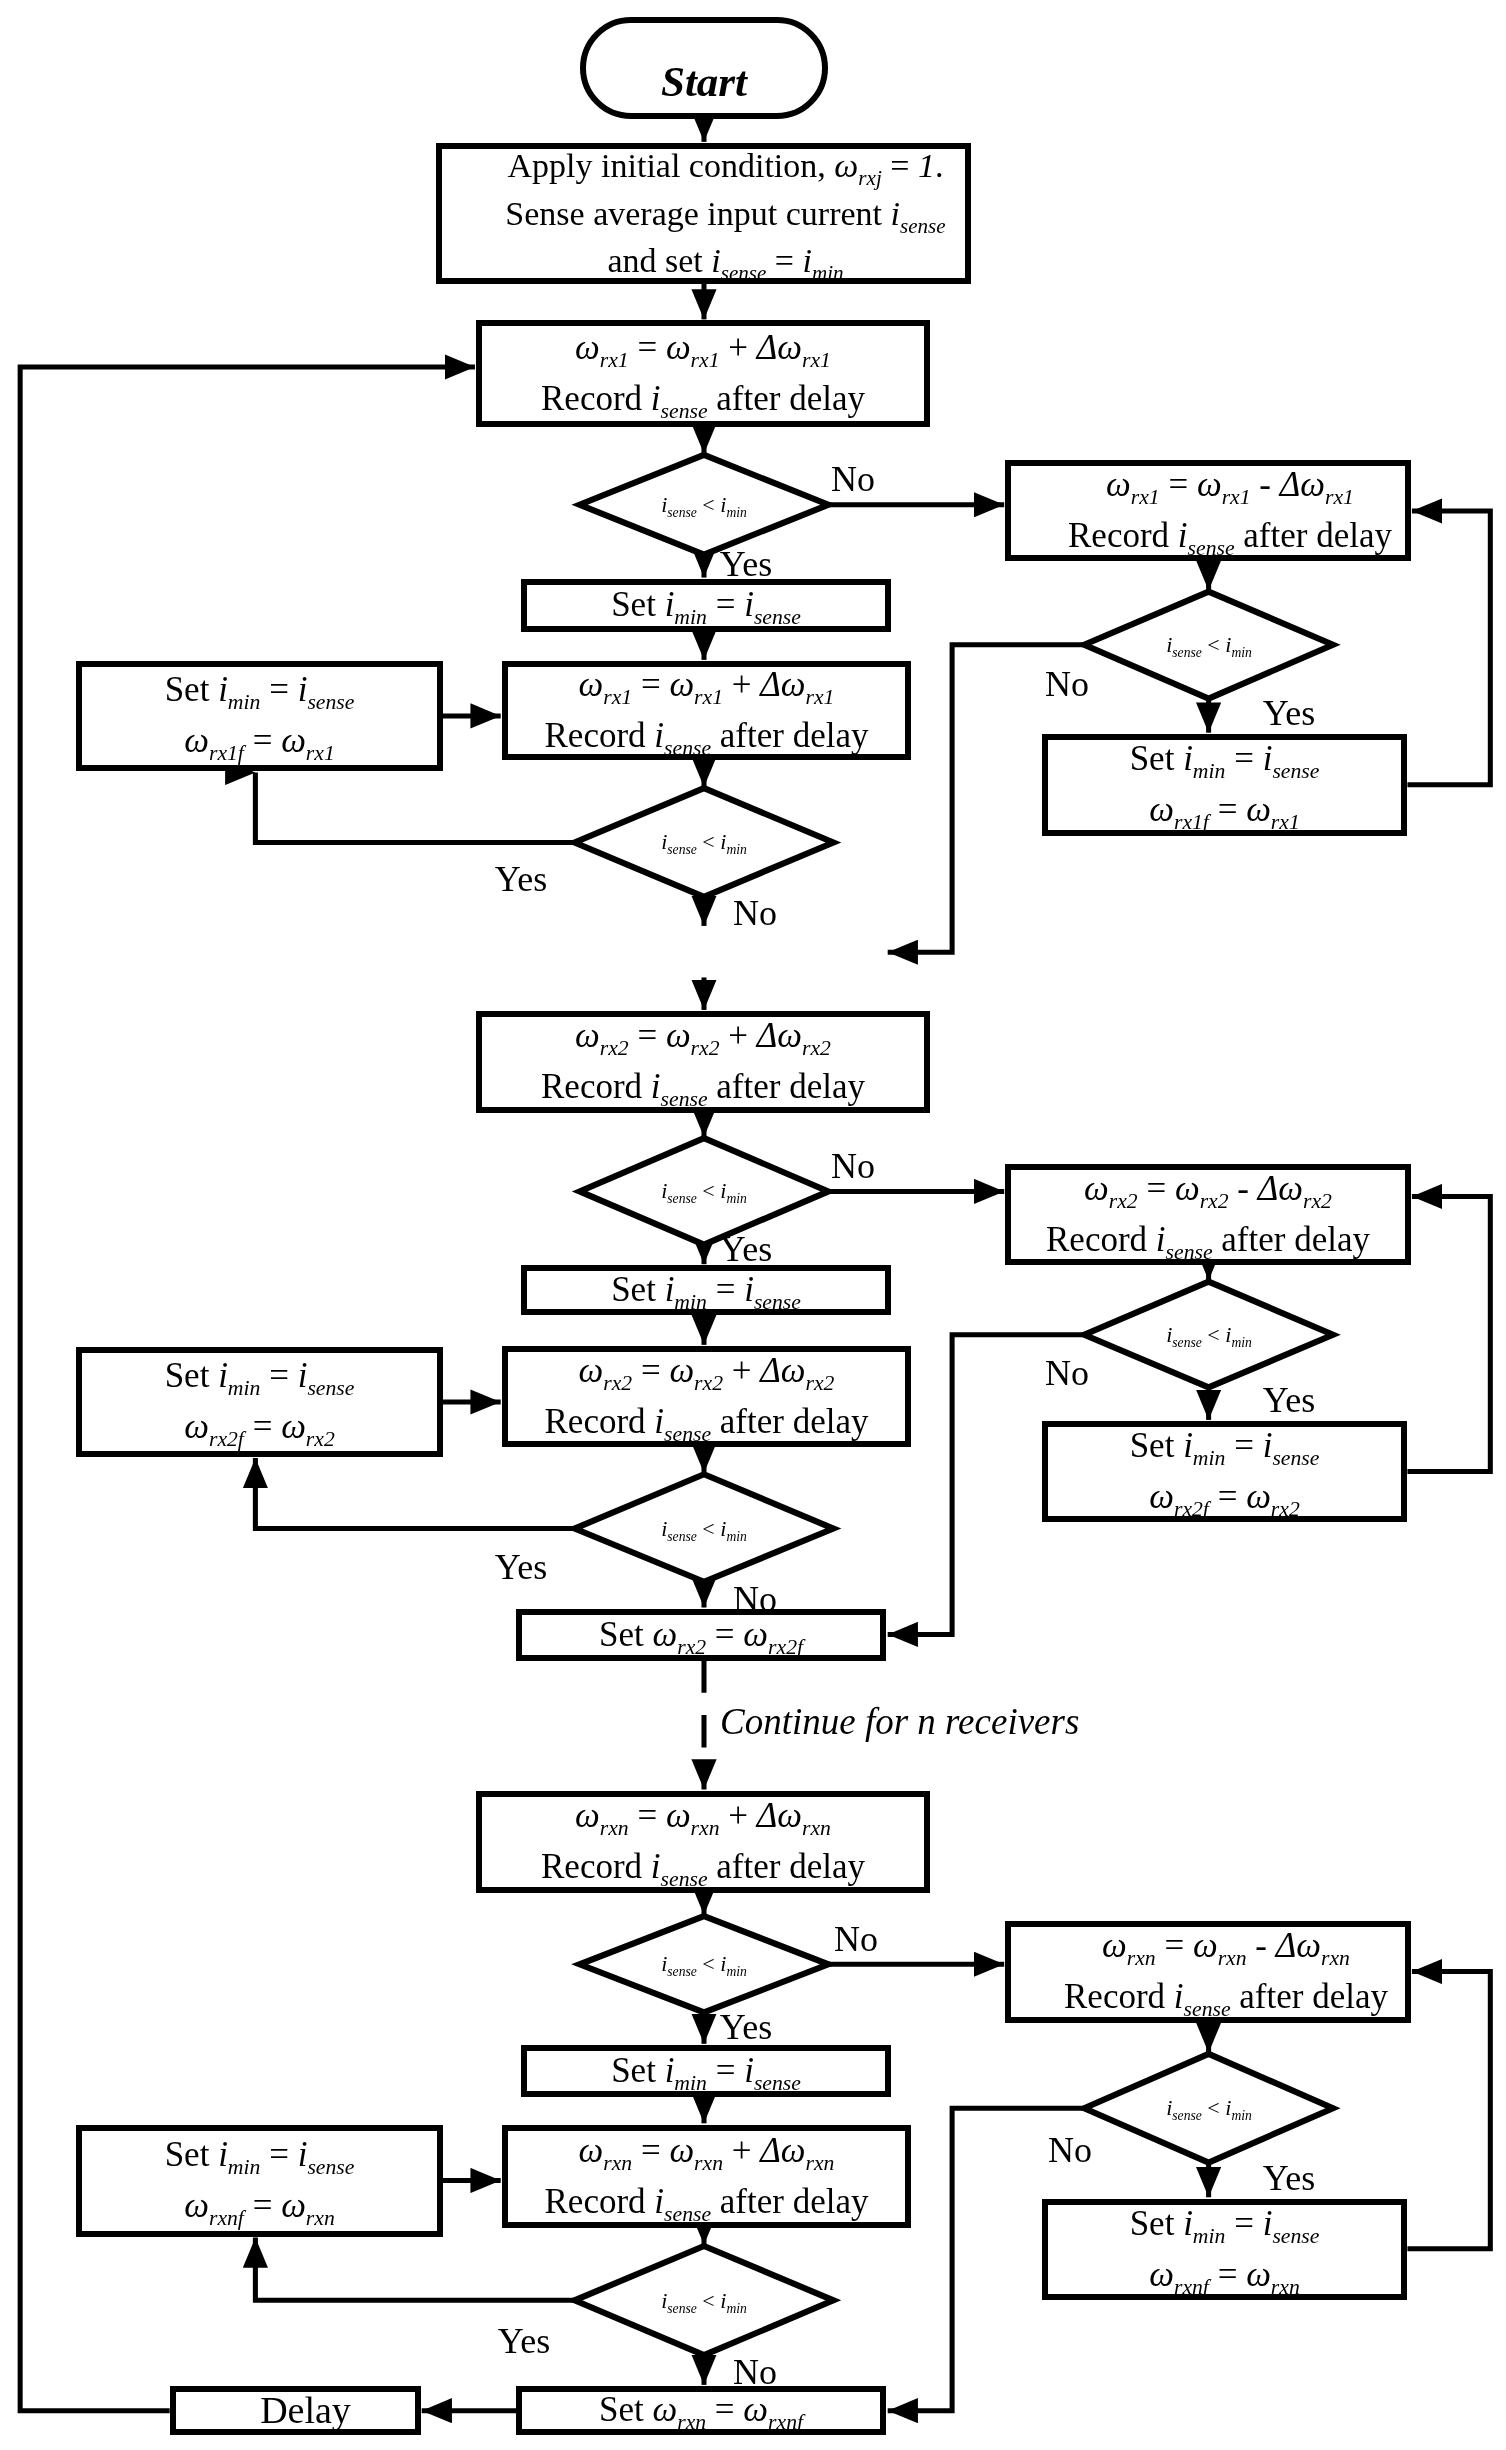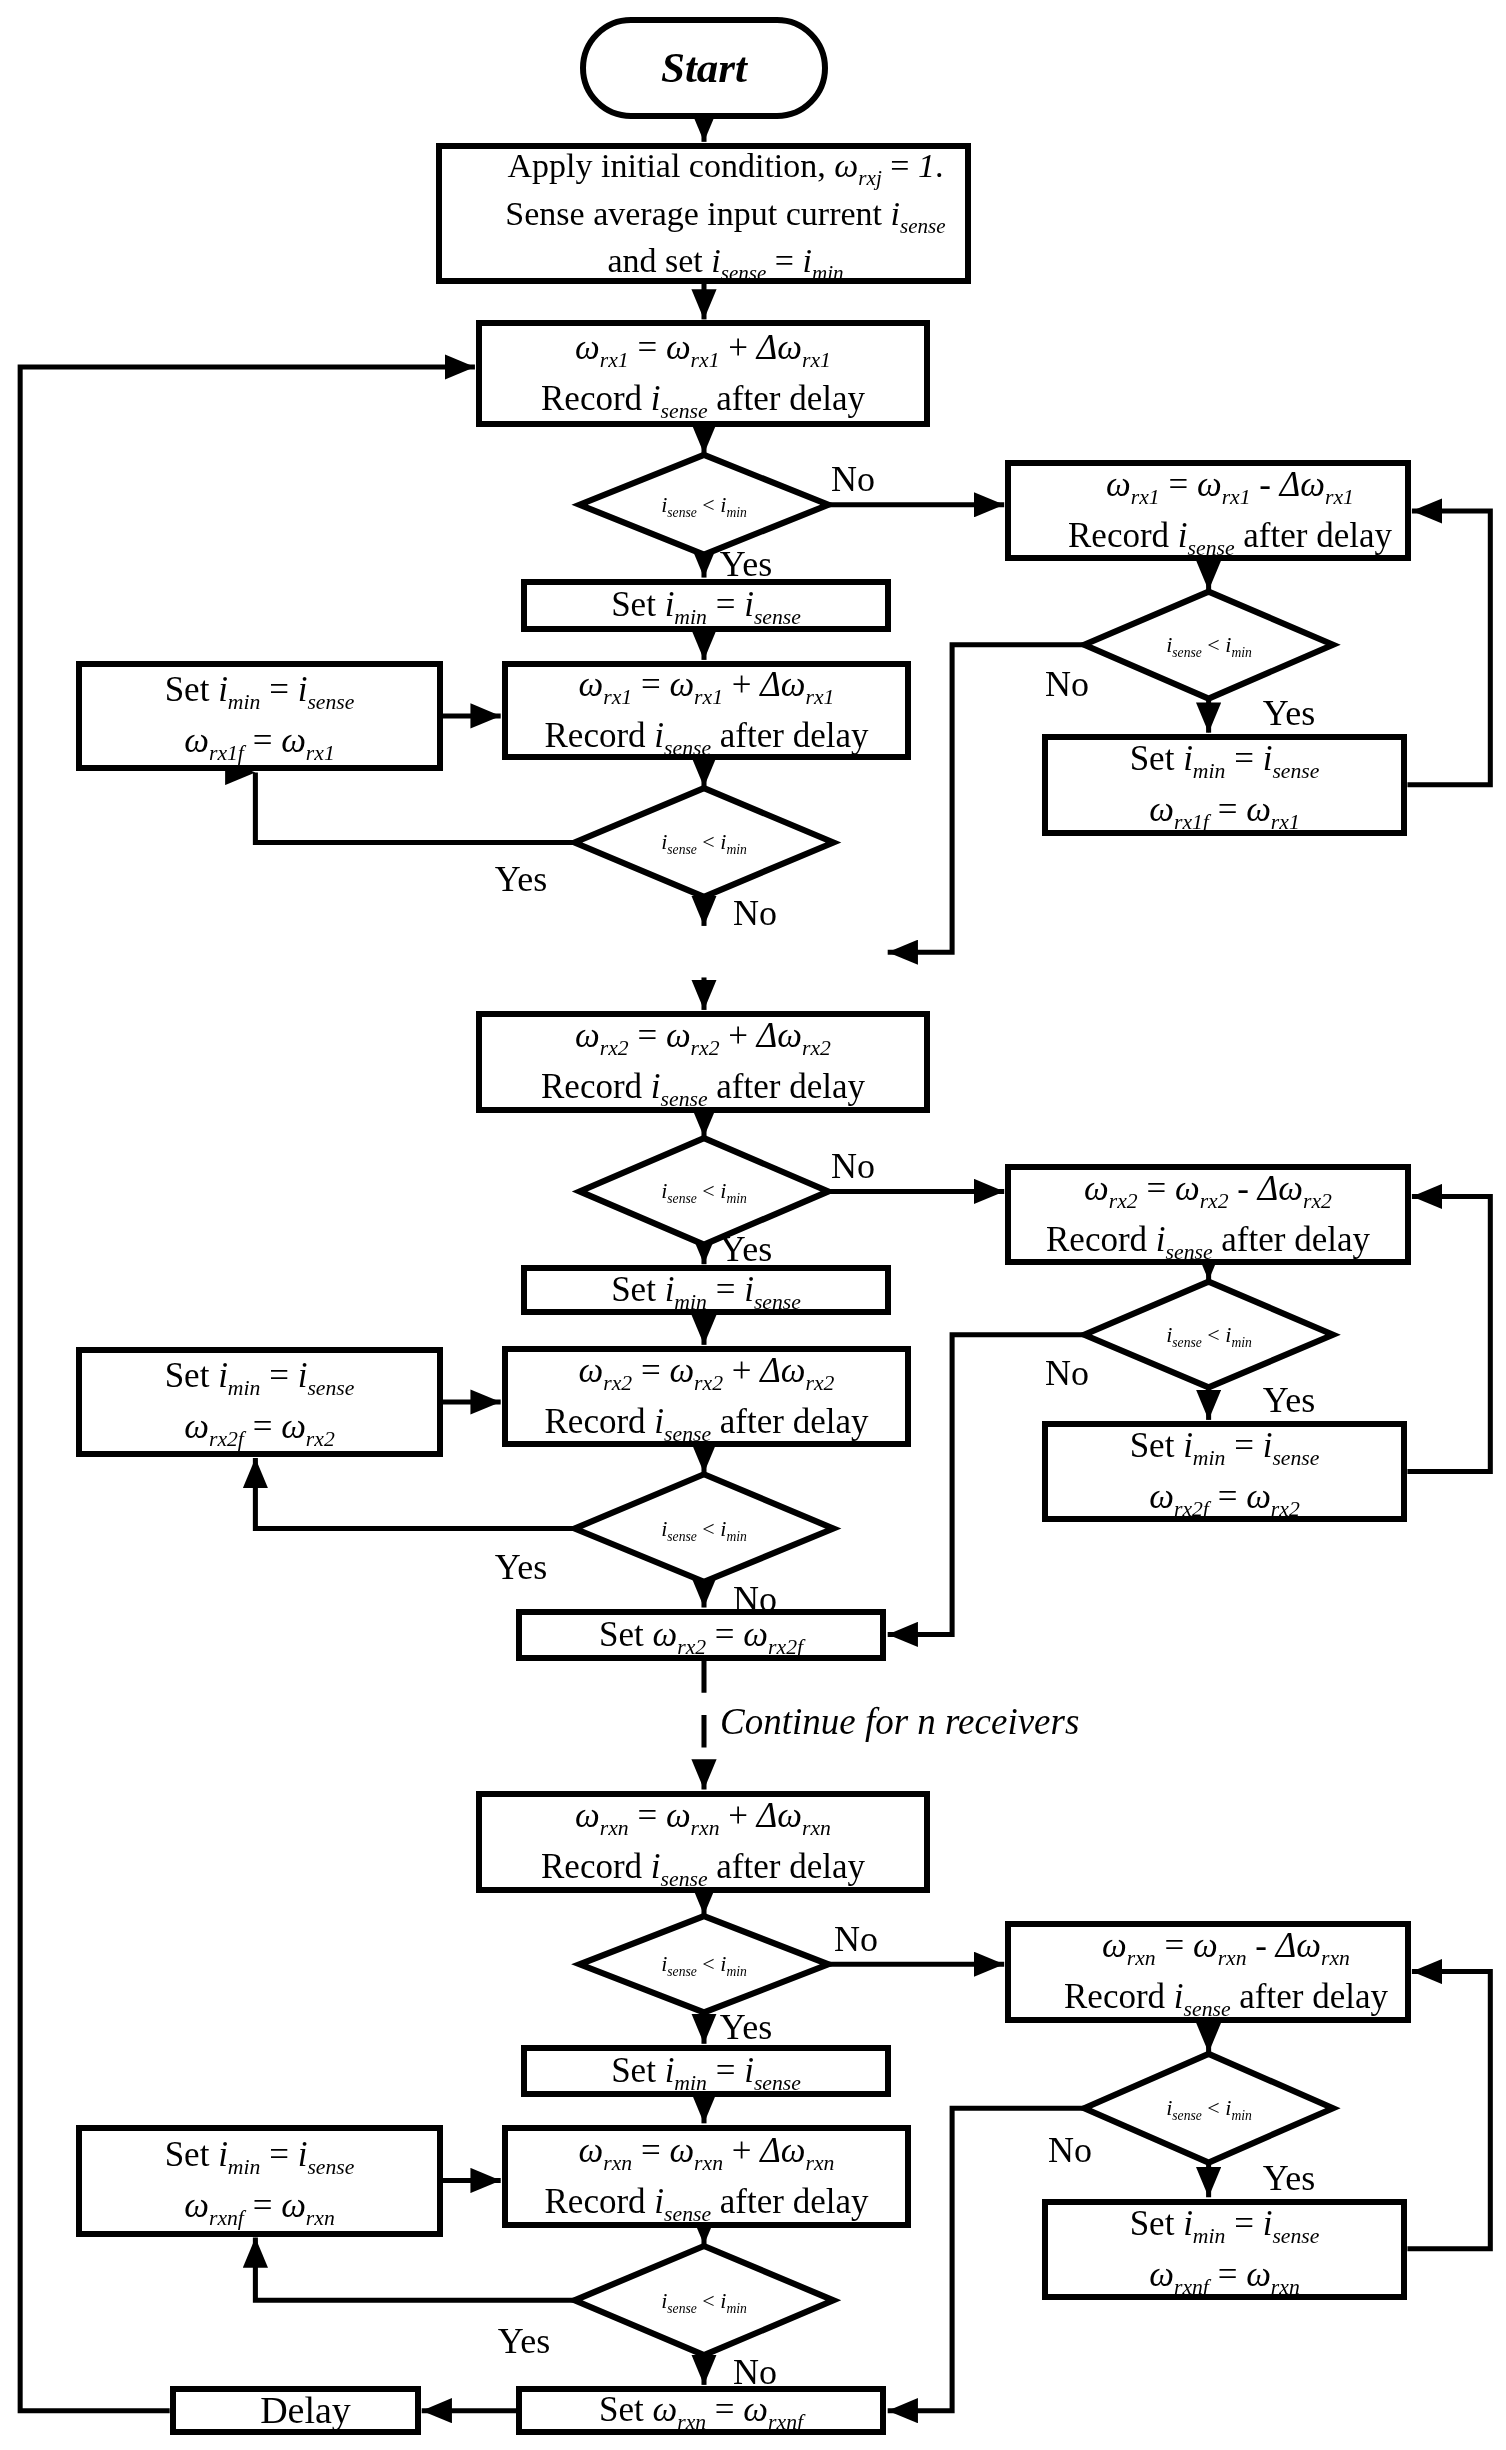--- a/index.html
+++ b/index.html
@@ -86,21 +86,21 @@
       <polygon points="1257,1407 1488,1504 1257,1601 1026,1504"></polygon>
       <polygon points="1257,2032 1479,2127 1257,2222 1035,2127"></polygon>
       <polygon points="2158,2288 2380,2383 2158,2477 1936,2383"></polygon>
       <polygon points="1257,2632 1488,2729 1257,2824 1026,2729"></polygon>
       <polygon points="1257,3421 1479,3507 1257,3593 1035,3507"></polygon>
       <polygon points="2158,3667 2380,3764 2158,3861 1936,3764"></polygon>
       <polygon points="1257,4010 1488,4107 1257,4205 1026,4107"></polygon>
     </g>
   </svg>
 
-  <div class="box terminator" style="left:580px;top:17px;width:248px;height:102px;">
+  <div class="box terminator" style="left:580px;top:17px;width:248px;height:102px;align-items:flex-end;">
       <span>Start</span>
     </div>
 
   <div class="box box-init" style="left:436px;top:143px;width:535px;height:141px;padding-left:44px;">
       <span>Apply initial condition, <i>ω<sub>rxj</sub></i> = <i>1</i>.<br>Sense average input current <i>i<sub>sense</sub></i><br>and set <i>i<sub>sense</sub></i> = <i>i<sub>min</sub></i></span>
     </div>
 
   <div class="box" style="left:476px;top:320px;width:454px;height:107px;">
       <span><i>ω<sub>rx1</sub></i> = <i>ω<sub>rx1</sub></i> + <i>Δω<sub>rx1</sub></i><br>Record <i>i<sub>sense</sub></i> after delay</span>
     </div>

